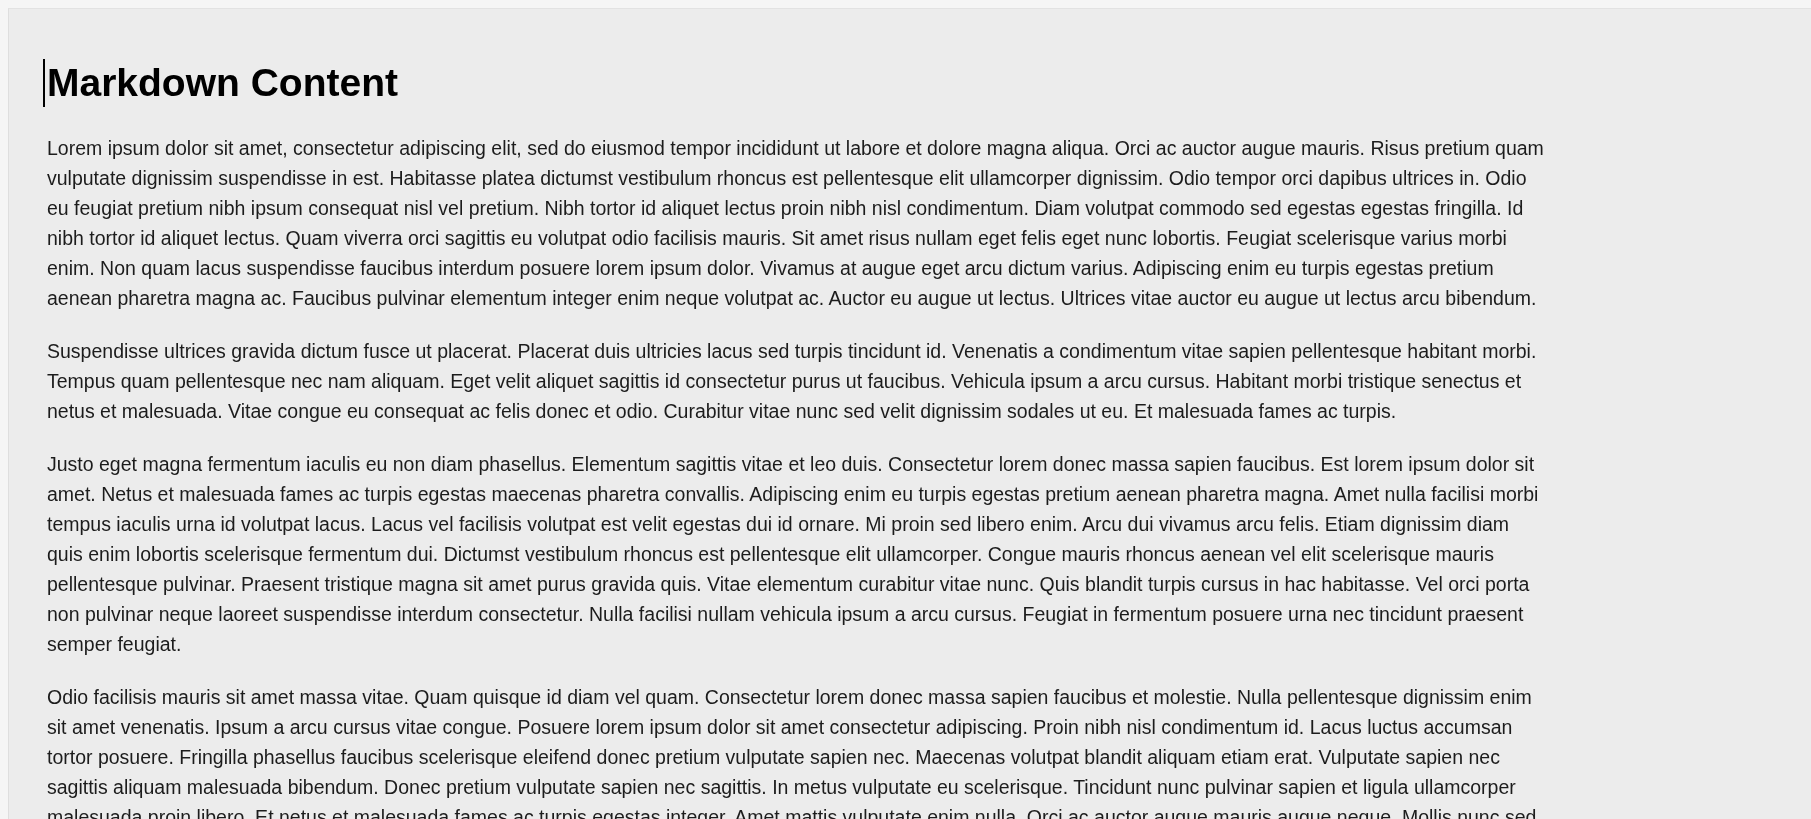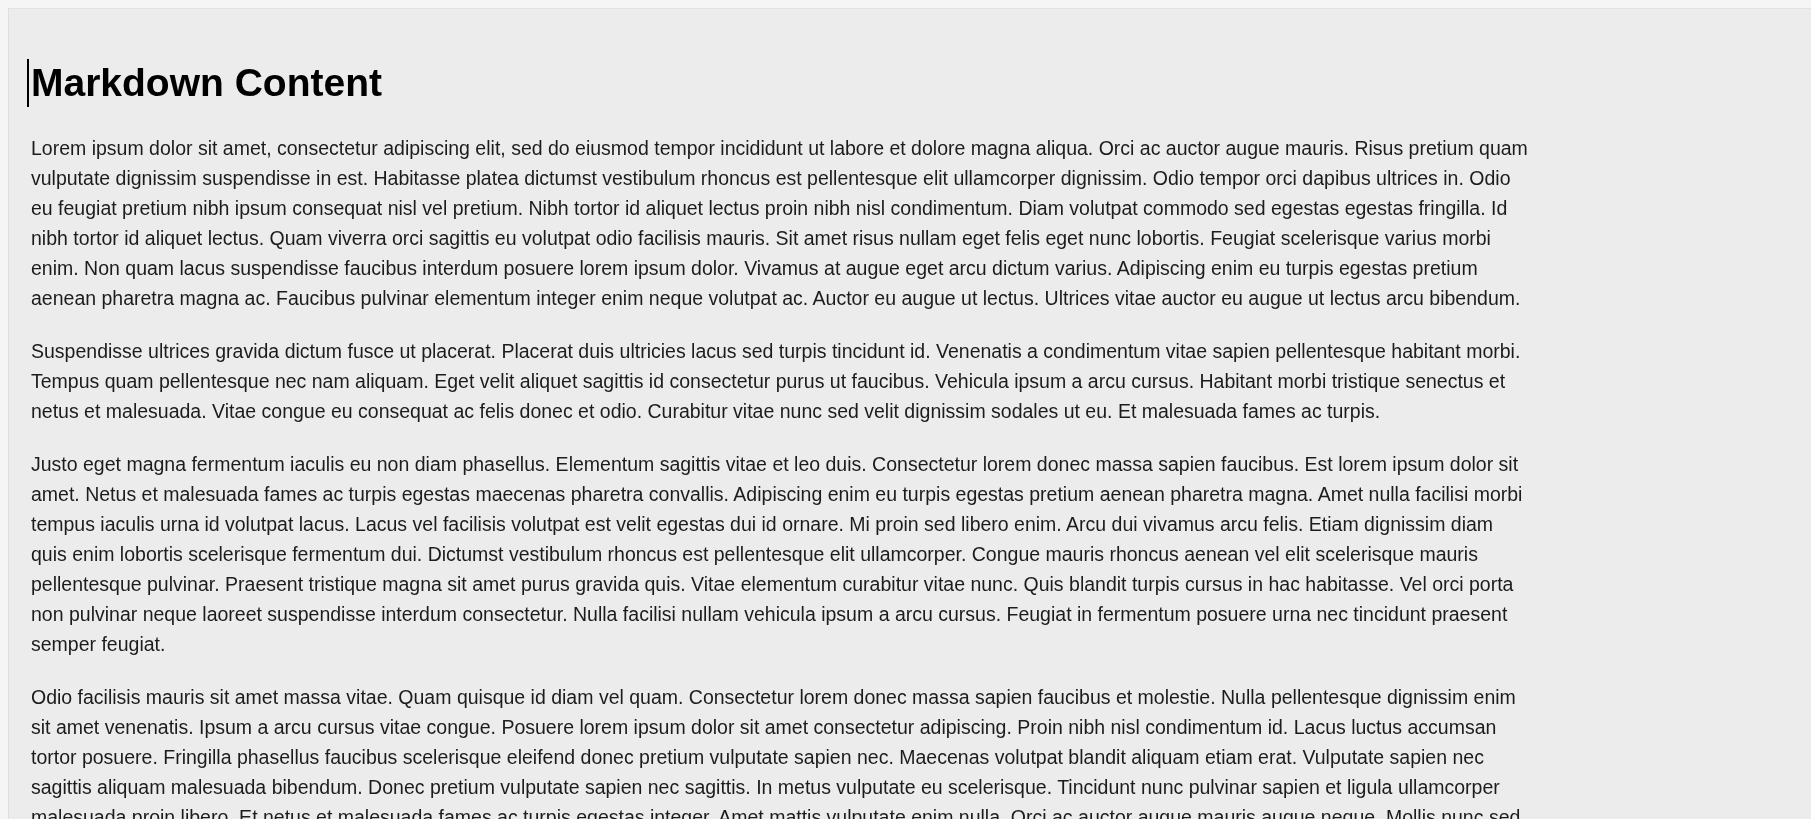--- a/index.html
+++ b/index.html
@@ -20,21 +20,21 @@
   .page {
     position: absolute;
     top: 8px;
     left: 8px;
     right: 0;
     bottom: 0;
     background: #ececec;
     border-top: 1px solid #e2e2e2;
     border-left: 1px solid #dedede;
     box-sizing: border-box;
-    padding: 52px 0 0 22px;
+    padding: 52px 0 0 38px;
     overflow: hidden;
   }
   .content {
     max-width: 1500px;
     color: #1a1a1a;
   }
   h1.doc-title {
     position: relative;
     margin: 0 0 27px 0;
     font-size: 39px;

